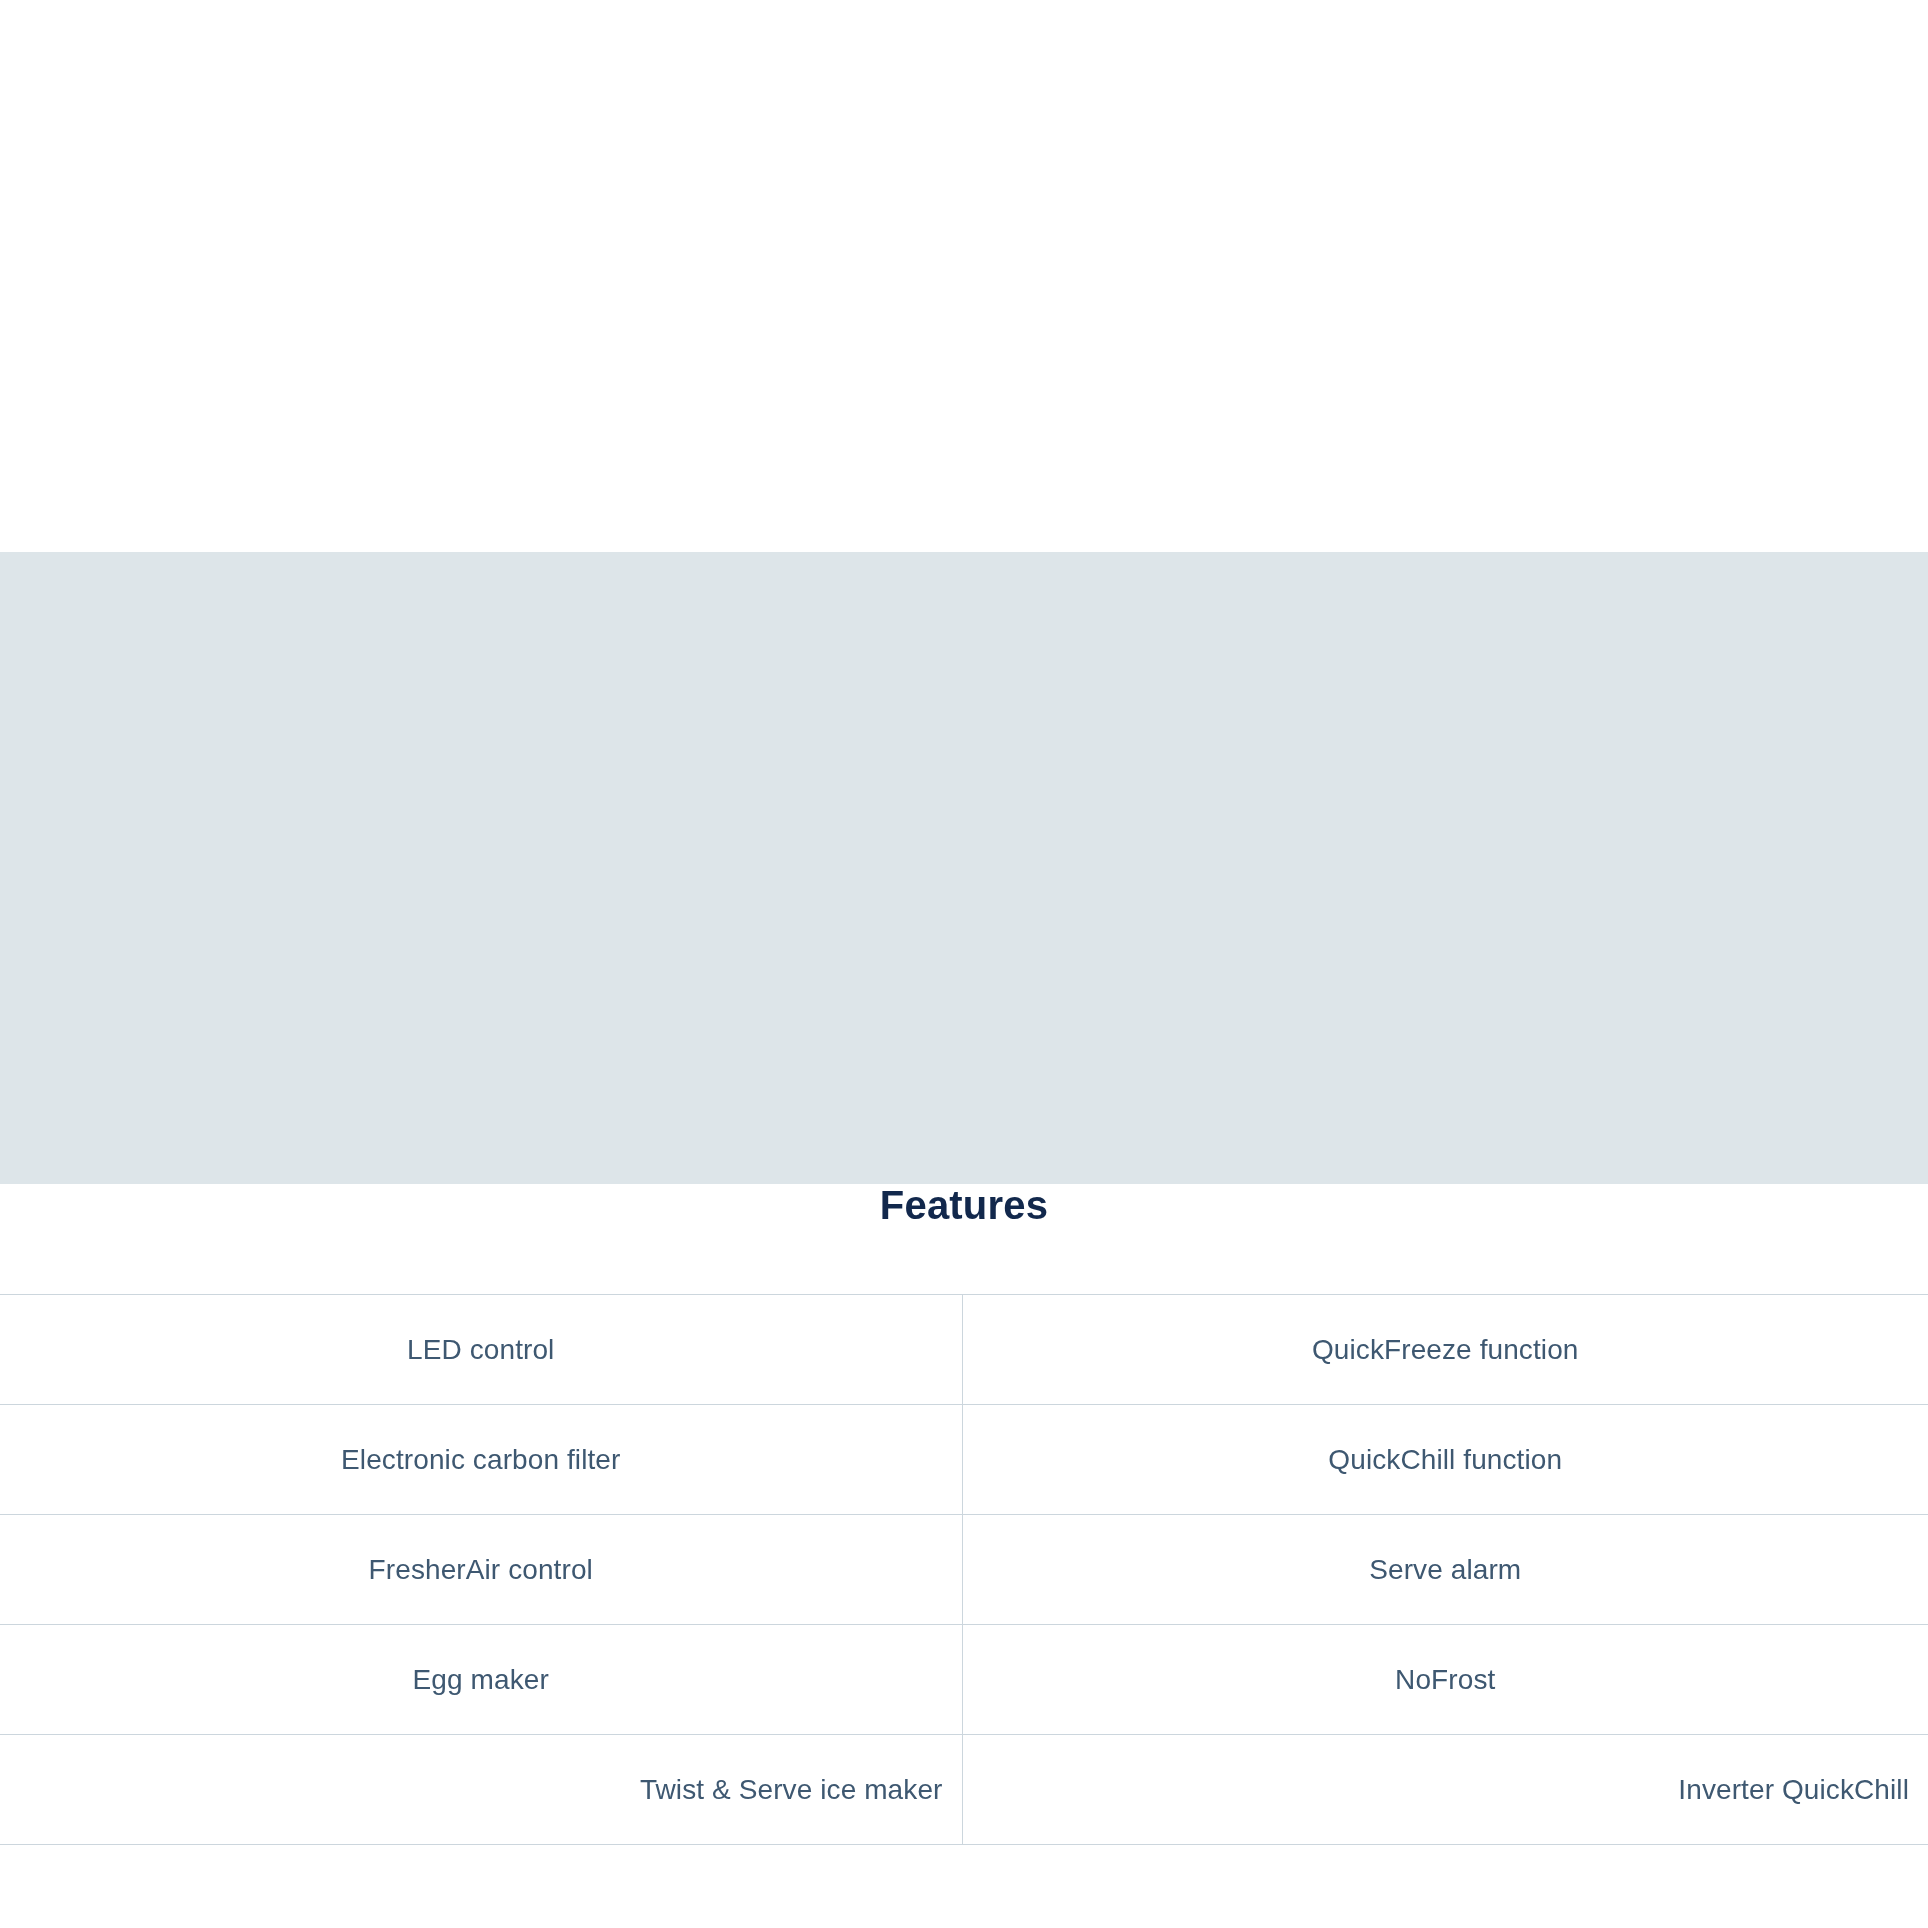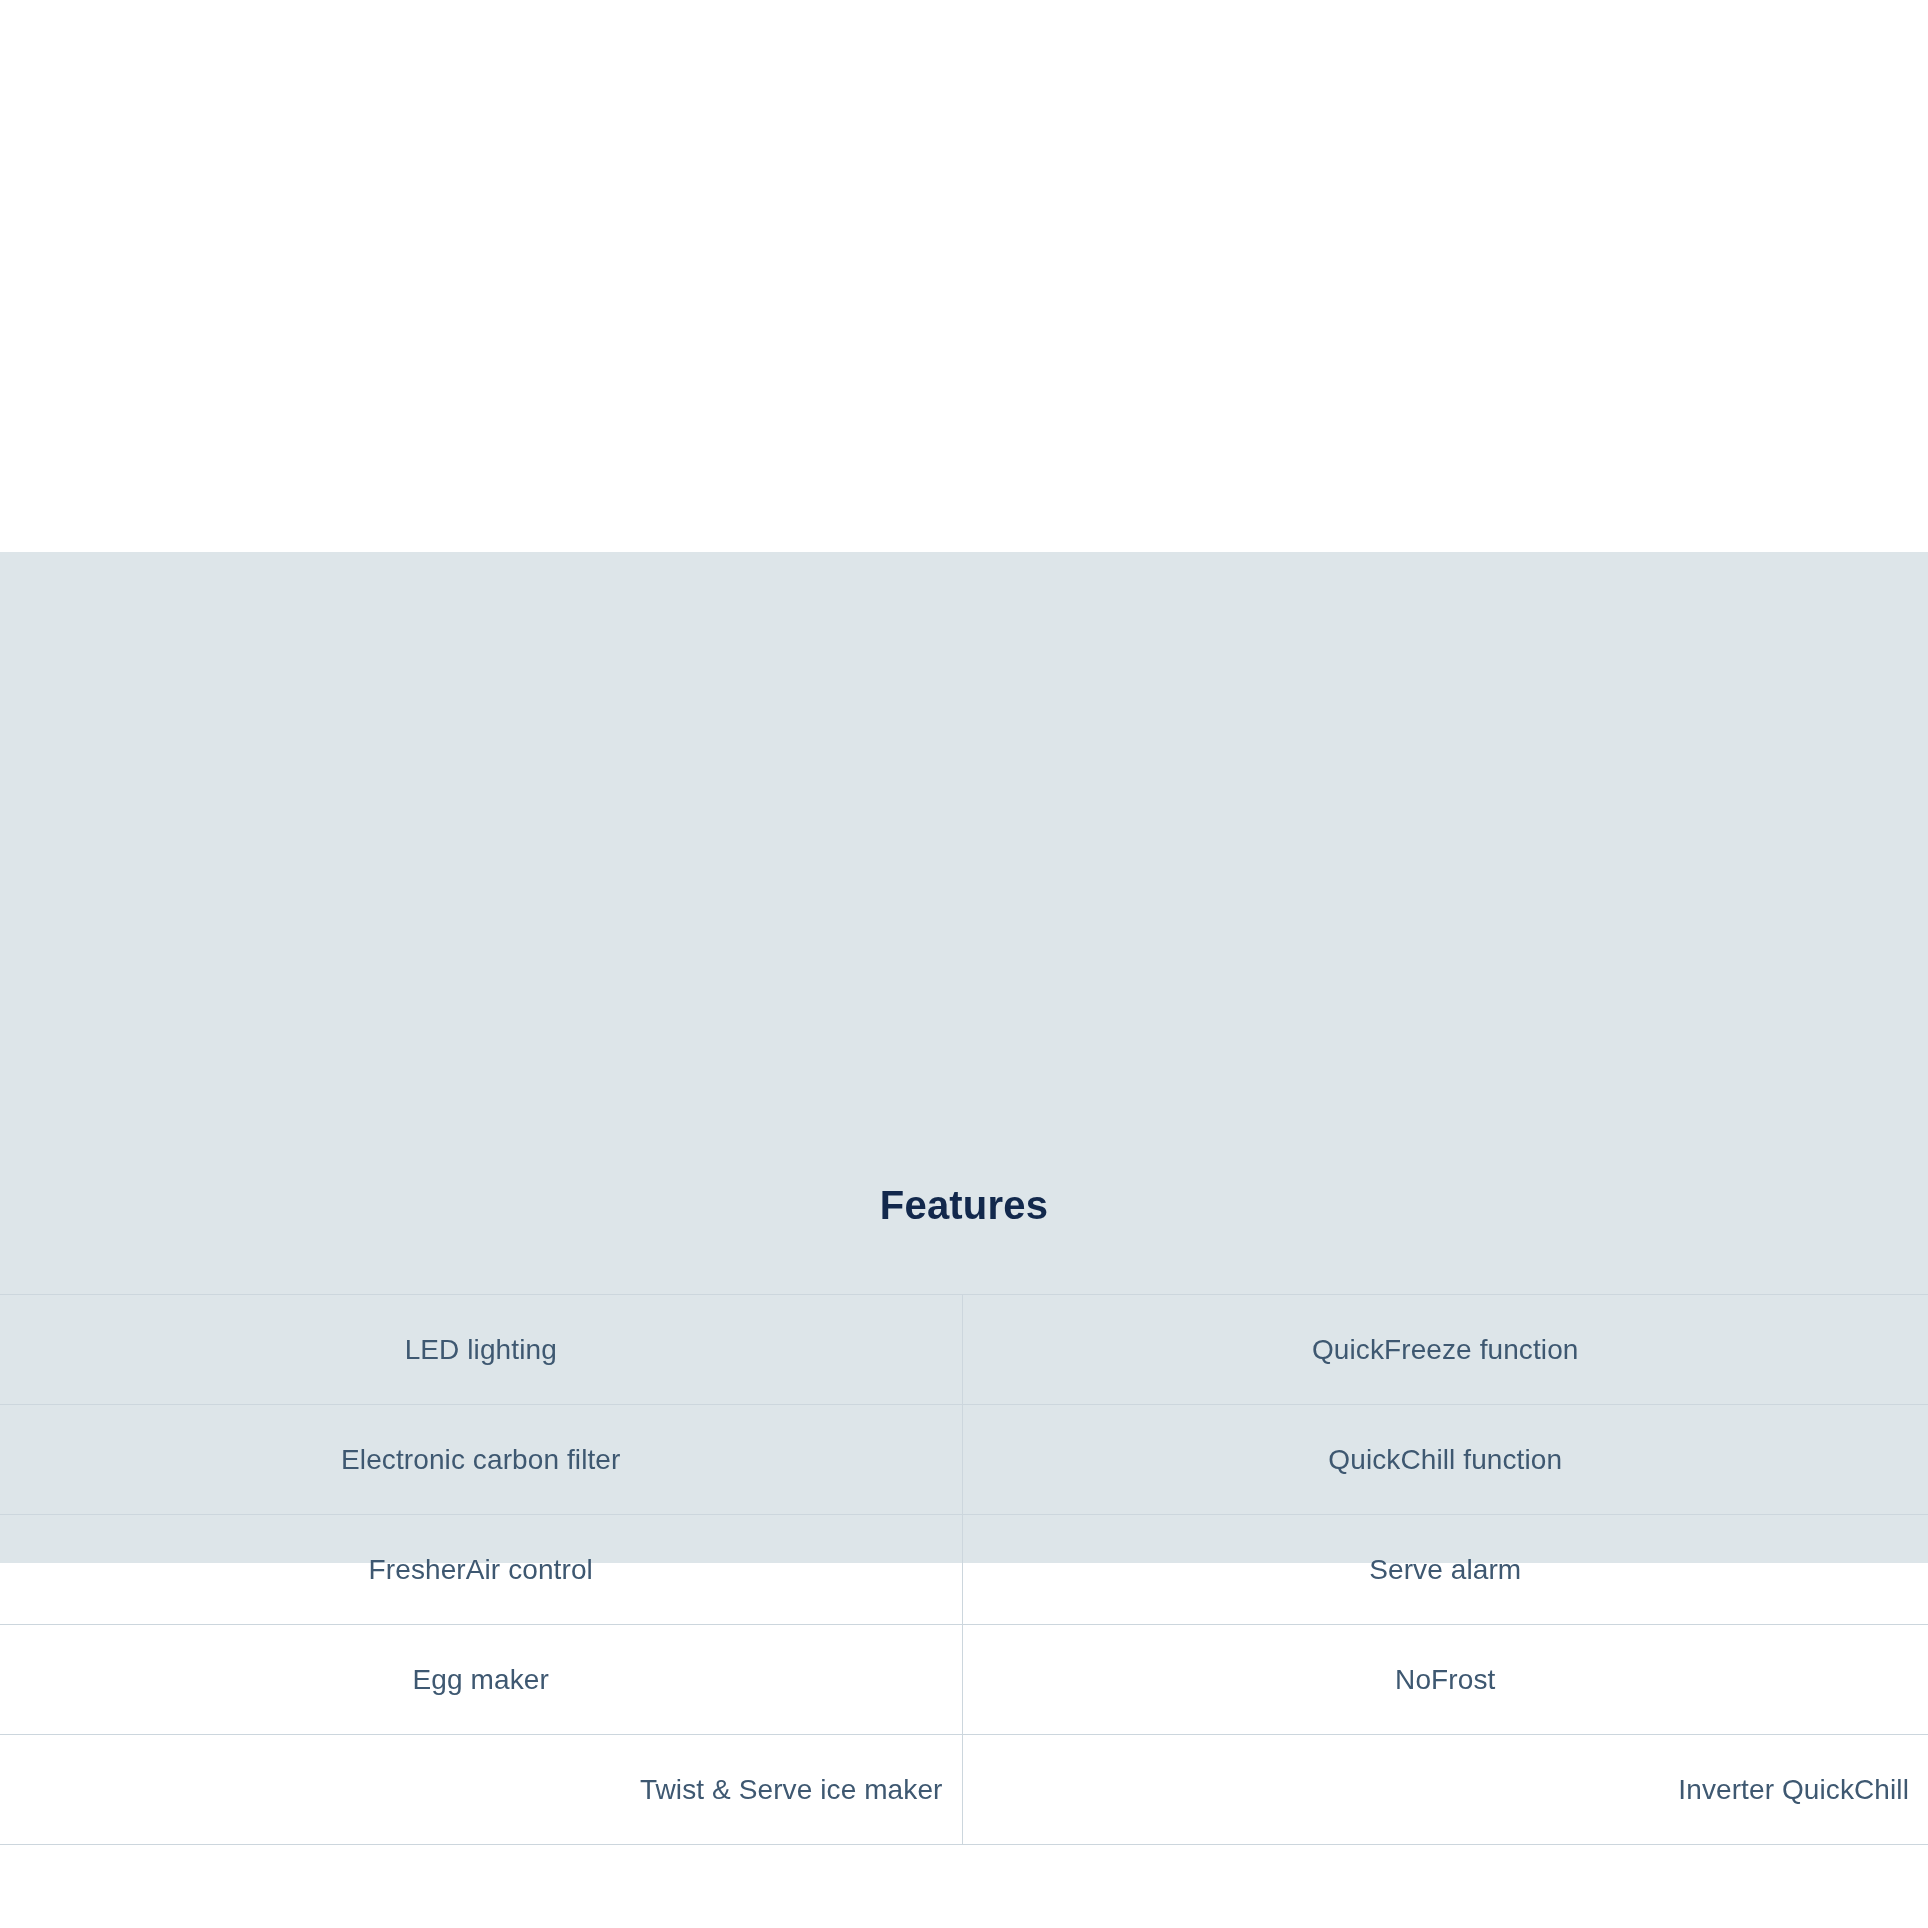--- a/index.html
+++ b/index.html
@@ -20,21 +20,21 @@
     height: 1928px;
     background: #ffffff;
   }
 
   
   .features-panel {
     position: absolute;
     left: 0;
     top: 552px;
     width: 1928px;
-    height: 1011px;
+    height: 632px;
     background: #dde5e9;
     box-sizing: border-box;
   }
 
   .features-title {
     position: absolute;
     left: 0;
     top: 633px;
     width: 1928px;
     text-align: center;
@@ -91,21 +91,21 @@
 
 <div class="page">
 
   <div class="features-panel">
 
     <div class="features-title">Features</div>
 
     <table class="features-table">
       <tbody>
         <tr>
-          <td class="col-left">LED lighting</td>
+          <td class="col-left">LED control</td>
           <td class="col-right">QuickFreeze function</td>
         </tr>
         <tr>
           <td class="col-left">Electronic carbon filter</td>
           <td class="col-right">QuickChill function</td>
         </tr>
         <tr>
           <td class="col-left">FresherAir control</td>
           <td class="col-right">Serve alarm</td>
         </tr>

